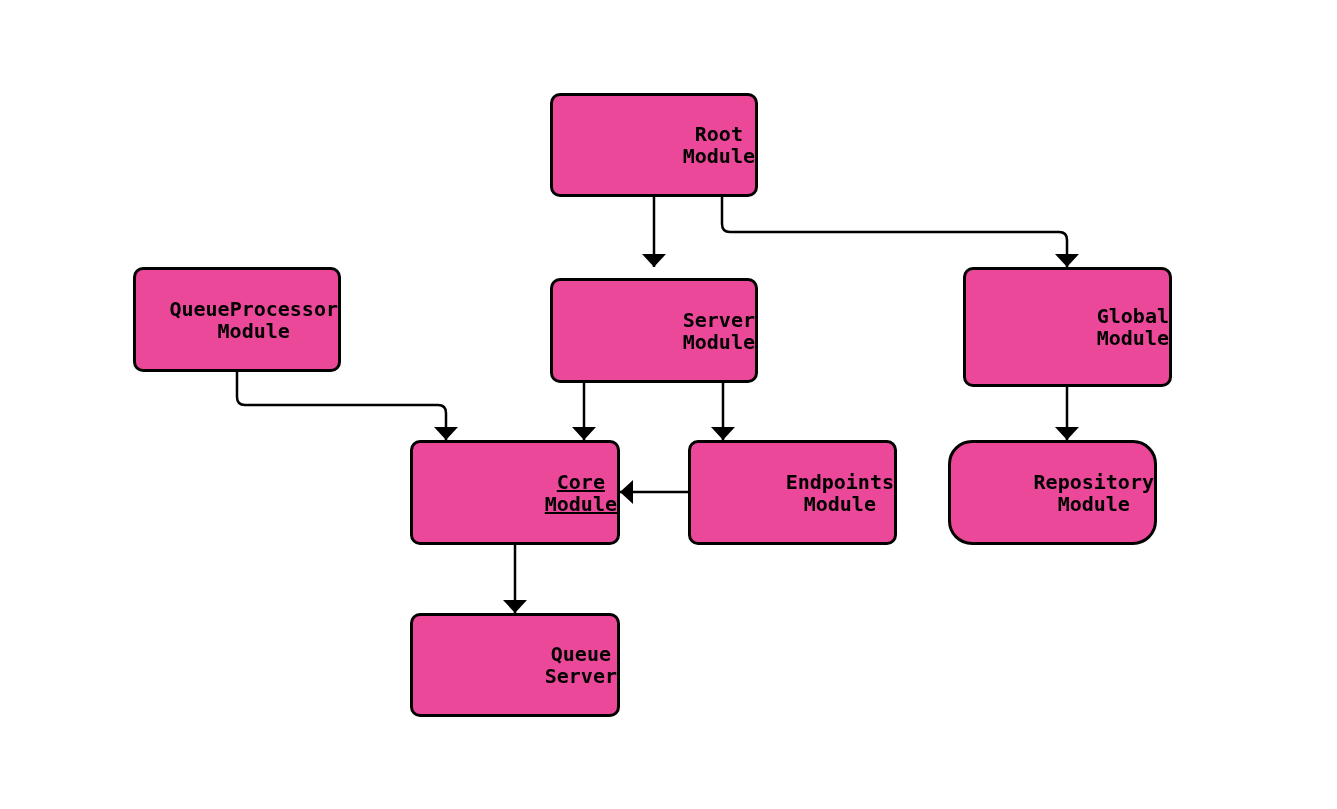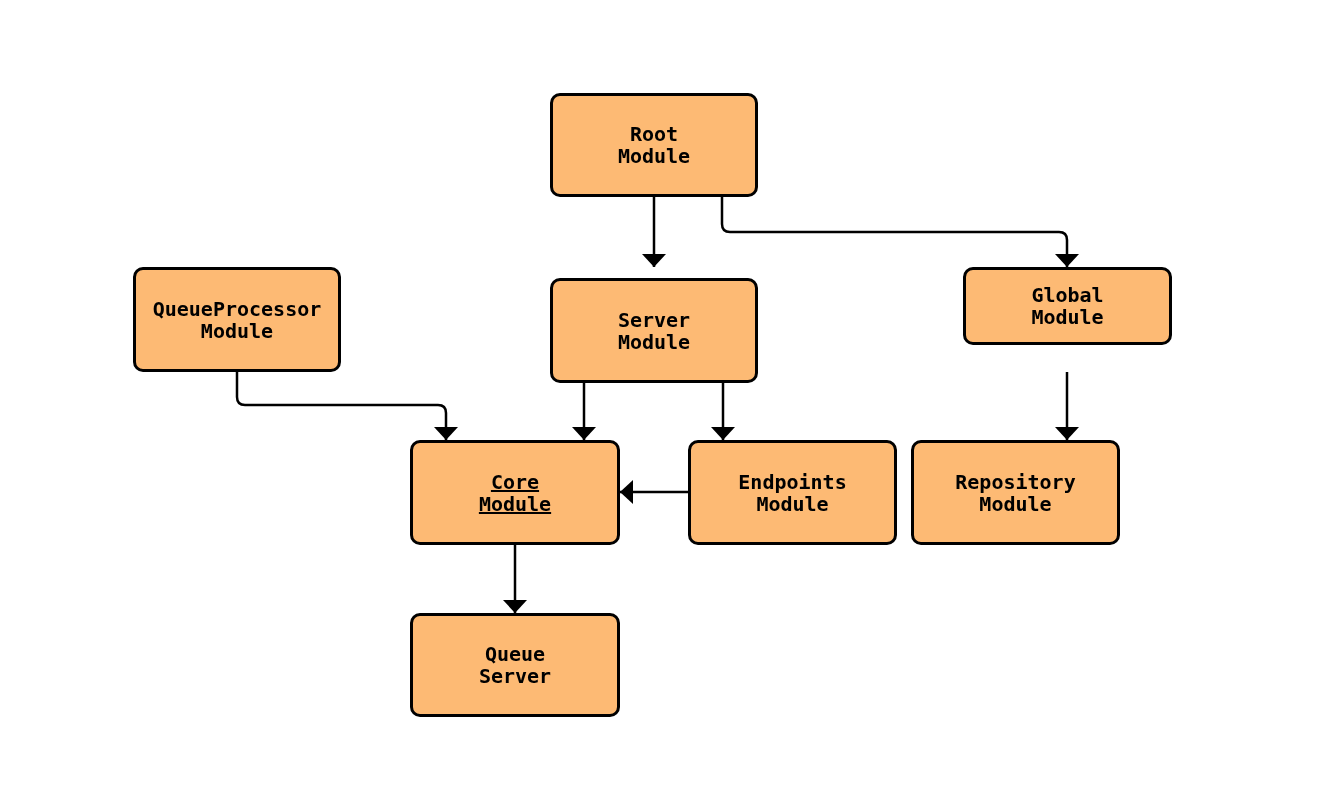--- a/index.html
+++ b/index.html
@@ -21,43 +21,43 @@
     top: 0;
   }
   .edge {
     fill: none;
     stroke: #000000;
     stroke-width: 2.5;
   }
   .node {
     position: absolute;
     box-sizing: border-box;
-    background: #fdba74;
+    background: #ec4899;
     border: 3px solid #000000;
     border-radius: 10px;
     display: flex;
     align-items: center;
-    justify-content: center;
+    justify-content: flex-end;
     text-align: center;
   }
   .node .label {
     font-size: 20px;
     font-weight: 700;
     line-height: 22px;
     color: #000000;
     white-space: pre-line;
   }
   
   .n-root          { left: 550px;  top: 93px;  width: 208px; height: 104px; }
   .n-queueprocessor{ left: 133px;  top: 267px; width: 208px; height: 105px; }
   .n-server        { left: 550px;  top: 267px; width: 208px; height: 105px; margin-top: 11px; }
-  .n-global        { left: 963px;  top: 267px; width: 209px; height: 78px; }
+  .n-global        { left: 963px;  top: 267px; width: 209px; height: 120px; }
   .n-core          { left: 410px;  top: 440px; width: 210px; height: 105px; text-decoration: underline; }
   .n-endpoints     { left: 688px;  top: 440px; width: 209px; height: 105px; }
-  .n-repository    { left: 911px;  top: 440px; width: 209px; height: 105px; }
+  .n-repository    { left: 948px;  top: 440px; width: 209px; height: 105px; border-radius: 24px; }
   .n-queue         { left: 410px;  top: 613px; width: 210px; height: 104px; }
 </style>
 </head>
 <body>
 
 <div class="canvas">
 
   <svg class="edges" width="1337" height="809" viewBox="0 0 1337 809" xmlns="http://www.w3.org/2000/svg">
     <defs>
       <marker id="arrowhead" markerUnits="userSpaceOnUse" markerWidth="14" markerHeight="26" refX="13" refY="12" orient="auto">

